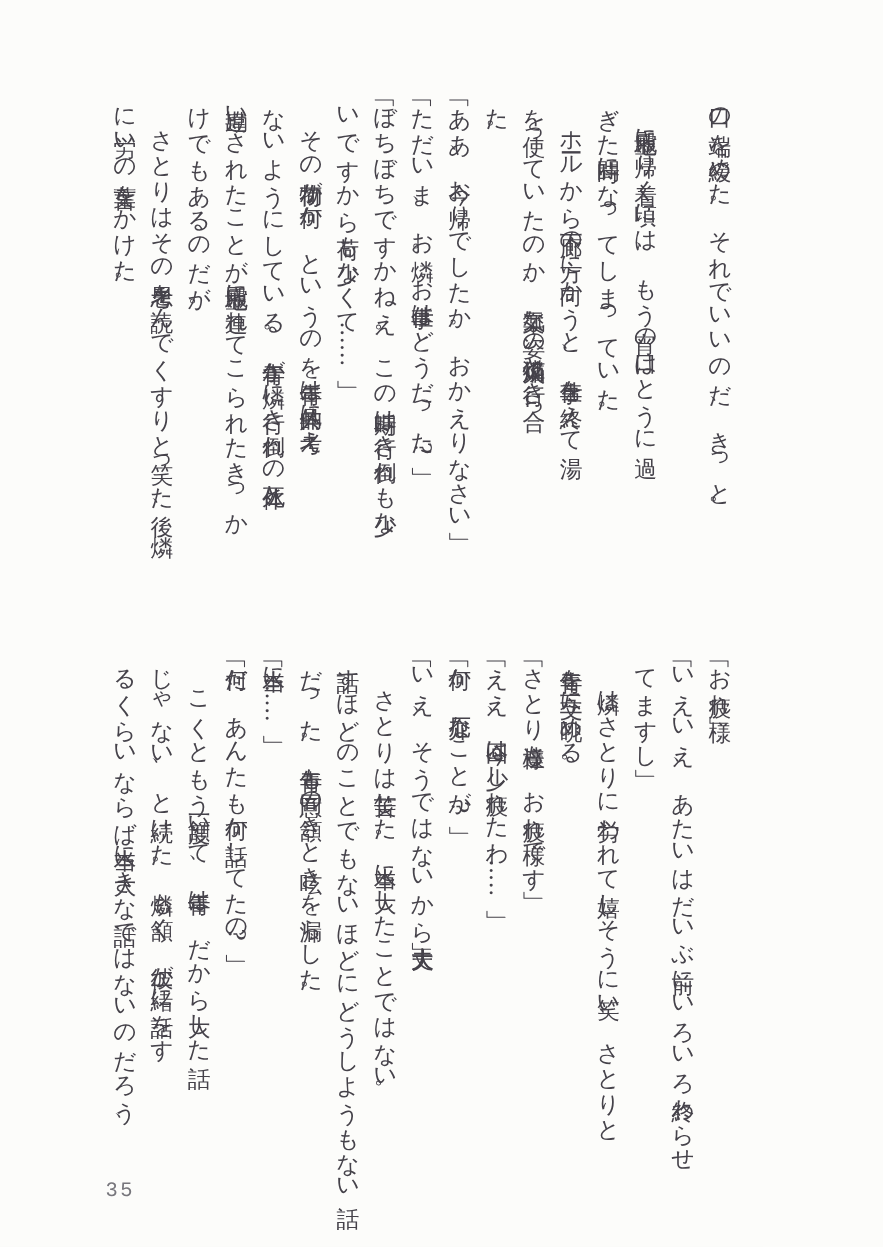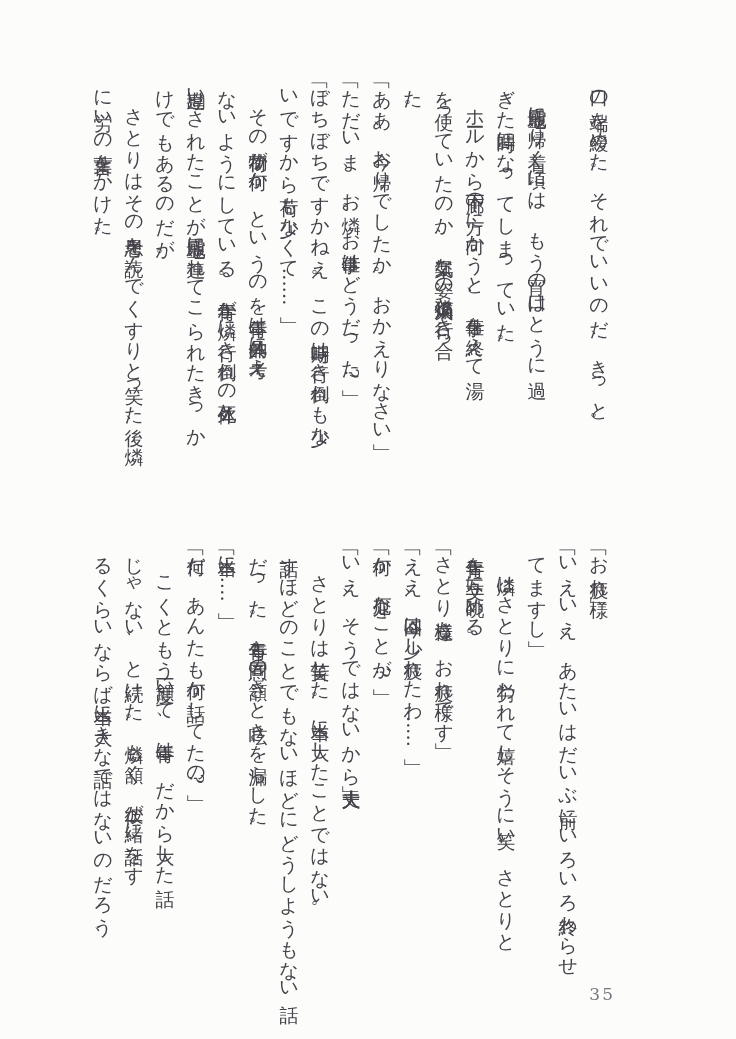--- a/index.html
+++ b/index.html
@@ -38,24 +38,25 @@
     letter-spacing: -0.4px; 
   }
   .tline:empty {            
     min-height: 1px;
   }
   .pagenum {
     position: absolute;
     top: 984px;
     left: 88px;
     width: 527px;
-    text-align: right;
+    text-align: left;
     font-size: 17px;
     letter-spacing: 2px;
     color: #77767c;
+    font-family: Liberation Mono, monospace;
   }
 </style>
 </head>
 <body>
 
 <div class="page" style="background: rgb(252, 252, 250);">
 
   <div class="band band-upper" style="color: rgb(69, 66, 74);">
       <div class="tline">口の端を緩めた。それでいいのだ、きっと。</div>
       <div class="tline"></div>

